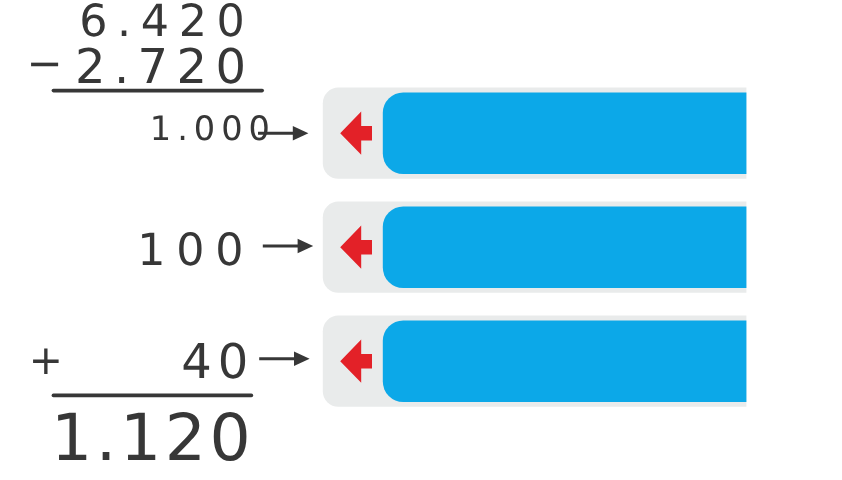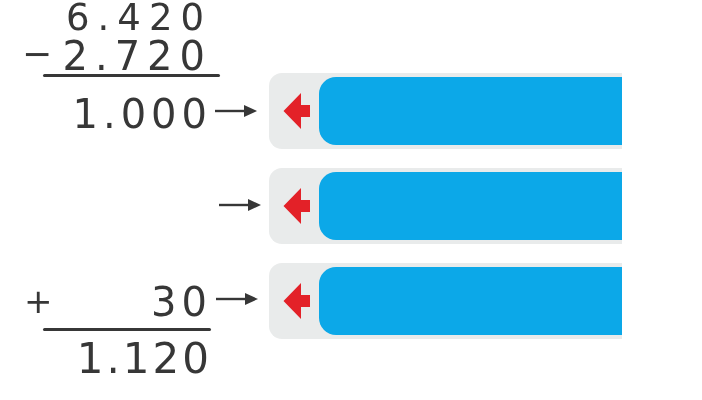--- a/index.html
+++ b/index.html
@@ -20,25 +20,25 @@
   
   .mrow{
     position:absolute;left:0;width:212px;
     line-height:1;white-space:nowrap;
   }
   .mrow .val{display:block;text-align:right;}
   .mrow .op{position:absolute;top:0;}
   .r1{top:-1px;font-size:37px;letter-spacing:8px;}
   .r2{top:36px;font-size:40px;letter-spacing:7px;}
   .r2 .op{left:22px;font-size:36px;}
-  .r3{top:94px;font-size:40px;letter-spacing:5px;}
+  .r3{top:94px;font-size:28px;letter-spacing:5px;padding-left:18px;}
   .r4{top:190px;font-size:37px;letter-spacing:9px;}
   .r5{top:282px;font-size:40px;letter-spacing:5px;}
   .r5 .op{left:24px;font-size:34px;top:2px;}
-  .r6{top:338px;font-size:42px;letter-spacing:3px;}
+  .r6{top:338px;font-size:54px;letter-spacing:3px;}
   .rule{
     position:absolute;height:3px;background:var(--ink);border-radius:2px;
   }
   .rule1{left:43px;top:74px;width:177px;}
   .rule2{left:43px;top:328px;width:168px;}
   .thin-arrow{position:absolute;display:block;}
   .a1{left:214px;top:102px;}
   .a2{left:218px;top:196px;}
   .a3{left:215px;top:290px;}
   .thin-arrow path.shaft{stroke:var(--ink);stroke-width:2.4;fill:none;}
@@ -82,28 +82,31 @@
   <div class="rule rule1"></div>
 
   <div class="mrow r3">
     <span class="val">1.000</span>
   </div>
   <svg class="thin-arrow a1" width="44" height="18" viewBox="0 0 44 18">
     <path class="shaft" d="M1 9 H31"></path>
     <path class="head" d="M30 3 L43 9 L30 15 Z"></path>
   </svg>
 
+  <div class="mrow r4">
+    <span class="val">100</span>
+  </div>
   <svg class="thin-arrow a2" width="44" height="18" viewBox="0 0 44 18">
     <path class="shaft" d="M1 9 H31"></path>
     <path class="head" d="M30 3 L43 9 L30 15 Z"></path>
   </svg>
 
   <div class="mrow r5">
     <span class="op">+</span>
-    <span class="val">30</span>
+    <span class="val">40</span>
   </div>
   <svg class="thin-arrow a3" width="44" height="18" viewBox="0 0 44 18">
     <path class="shaft" d="M1 9 H31"></path>
     <path class="head" d="M30 3 L43 9 L30 15 Z"></path>
   </svg>
 
   <div class="rule rule2"></div>
 
   <div class="mrow r6">
     <span class="val">1.120</span>

